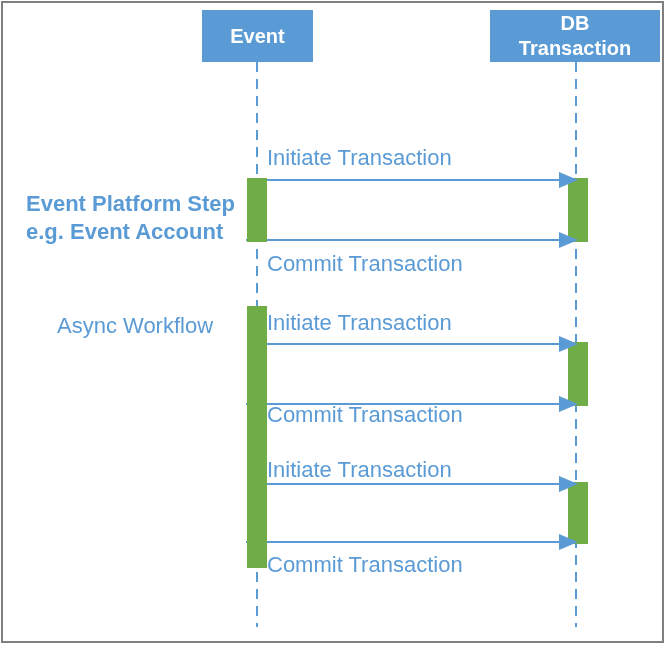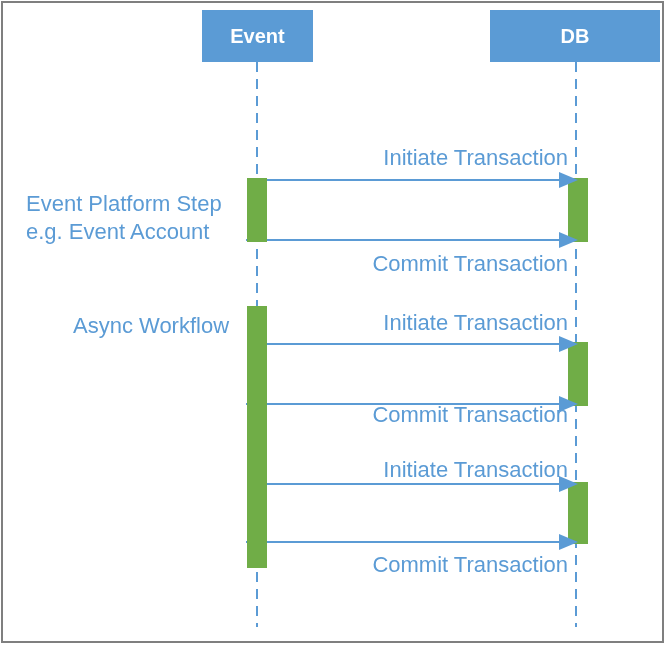--- a/index.html
+++ b/index.html
@@ -32,21 +32,21 @@
     position:absolute;left:0;top:0;height:2px;width:calc(100% - 13px);
     background:var(--blue,#5B9BD5);z-index:2;
   }
   .arrow .head{
     position:absolute;right:0;top:-7px;width:0;height:0;
     border-left:19px solid var(--blue,#5B9BD5);
     border-top:8px solid transparent;border-bottom:8px solid transparent;
     z-index:4;
   }
   .msg-label{
-    position:absolute;left:267px;width:301px;text-align:right;
+    position:absolute;left:267px;width:301px;text-align:left;
     color:var(--blue,#5B9BD5);font-size:22px;line-height:28px;z-index:5;
     white-space:nowrap;
   }
   .annotation{
     position:absolute;color:var(--blue,#5B9BD5);font-size:22px;line-height:28px;
     z-index:5;white-space:nowrap;
   }
   .annotation .l{display:block;}
 </style>
 </head>
@@ -54,30 +54,31 @@
 
 <div class="canvas">
 
   <div class="frame"></div>
 
   <div class="actor" style="left:202px;width:111px;">
     <span class="l">Event</span>
   </div>
   <div class="actor" style="left:490px;width:170px;">
     <span class="l">DB</span>
+    <span class="l">Transaction</span>
   </div>
 
   <div class="lifeline" style="left:256px;"></div>
   <div class="lifeline" style="left:575px;"></div>
 
-  <div class="annotation" style="left:26px;top:190px;">
+  <div class="annotation" style="left:26px;top:190px;font-weight:bold;">
     <span class="l">Event Platform Step</span>
     <span class="l">e.g. Event Account</span>
   </div>
-  <div class="annotation" style="left:57px;top:312px;margin-left:16px;">
+  <div class="annotation" style="left:57px;top:312px;">
     <span class="l">Async Workflow</span>
   </div>
 
   <div class="arrow" style="left:267px;top:179px;width:311px;">
     <span class="line"></span>
     <span class="head"></span>
   </div>
   <div class="arrow" style="left:246px;top:239px;width:332px;">
     <span class="line"></span>
     <span class="head"></span>

